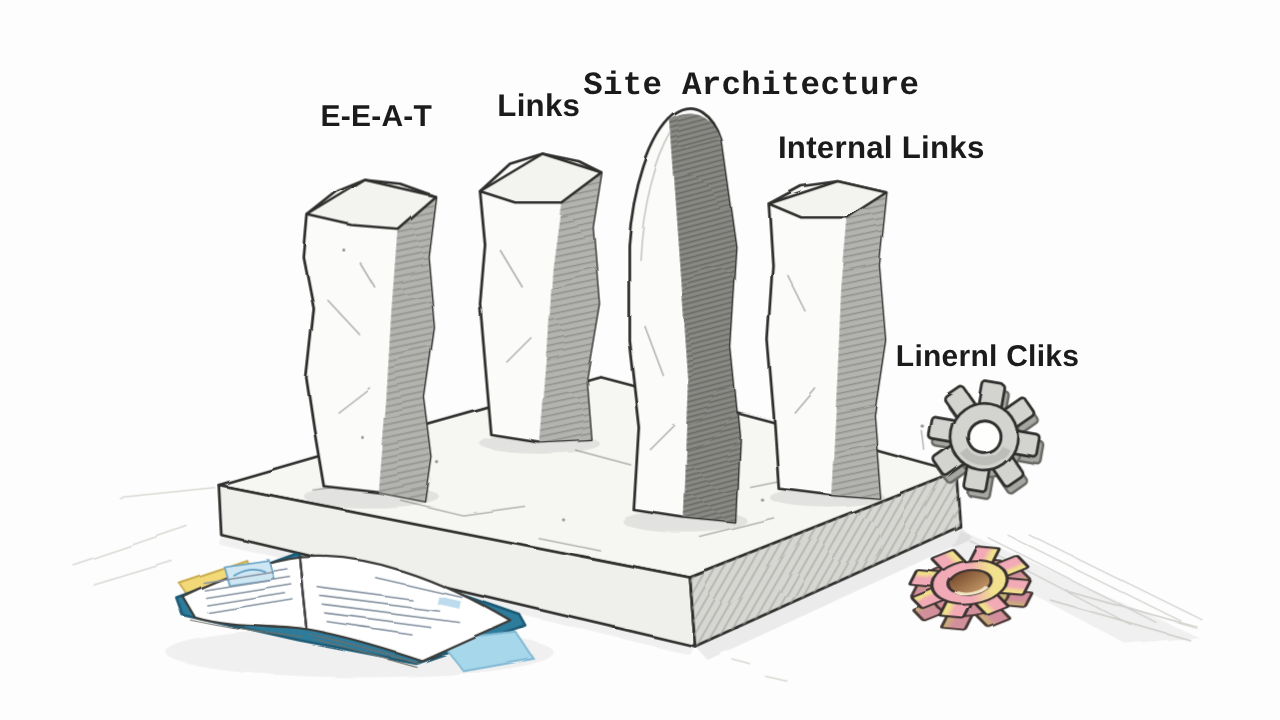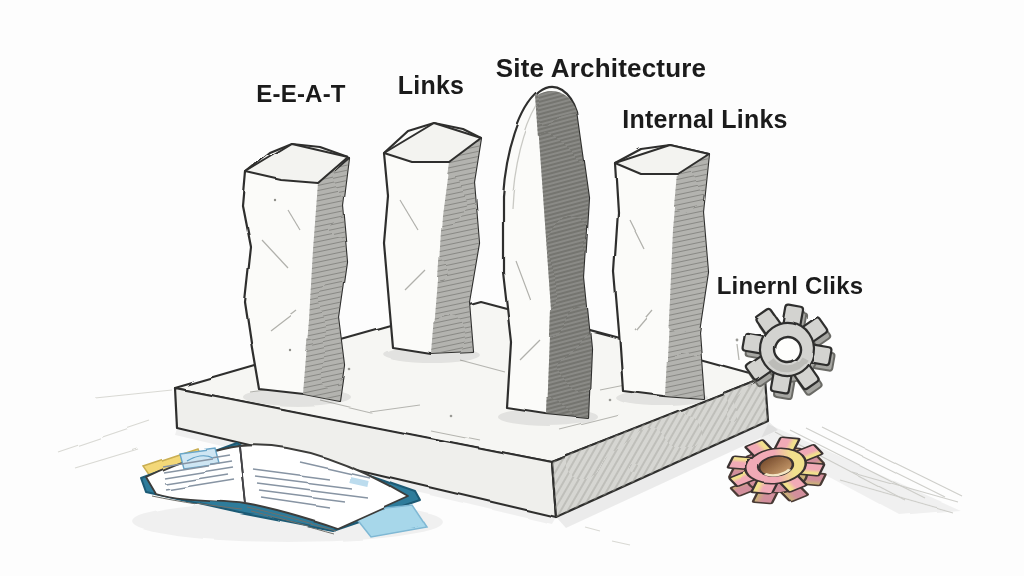--- a/index.html
+++ b/index.html
@@ -244,19 +244,19 @@
 
     </g>
   </svg>
 
   <div class="label" style="left:301px;top:94px;font-size:24px;">E-E-A-T</div>
 
   <div class="label two-line" style="left:431px;top:85px;font-size:25px;">
     <div>Links</div>
   </div>
 
-  <div class="label" style="left:601px;top:68px;font-size:26px;">Site Architecture</div>
+  <div class="label" style="left:601px;top:68px;font-size:26px;font-family:Liberation Mono, monospace;">Site Architecture</div>
 
   <div class="label" style="left:705px;top:119px;font-size:25px;">Internal Links</div>
 
   <div class="label" style="left:790px;top:286px;font-size:24px;">Linernl Cliks</div>
 
 </div>
 
 </body></html>

